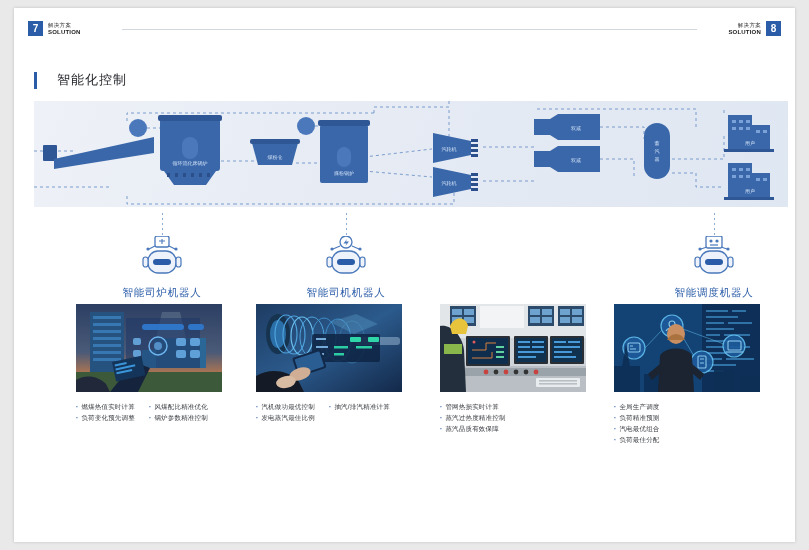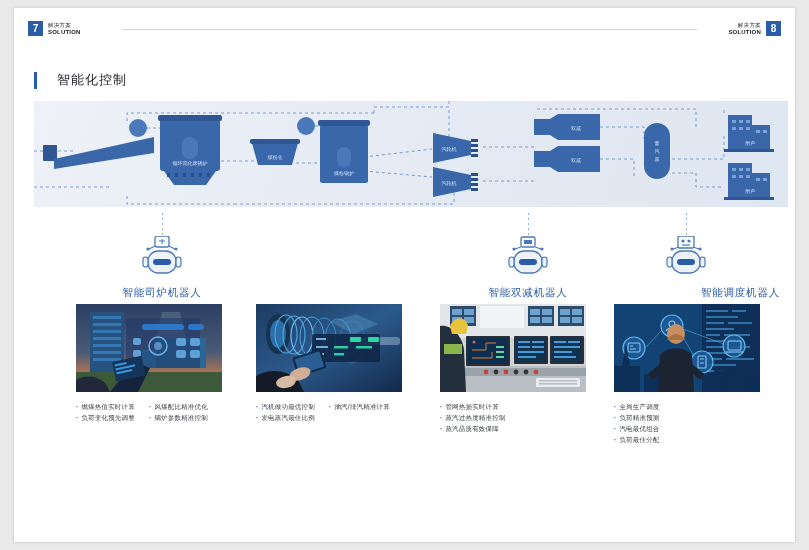--- a/index.html
+++ b/index.html
@@ -40,21 +40,21 @@
     overflow:hidden;
   }
   .diagram svg{display:block;}
 
   
   .robots{position:absolute;left:20px;top:205px;width:754px;height:90px;}
   .robot-col{position:absolute;top:0;width:188px;text-align:center;}
   .robot-col.c0{left:34px;}
   .robot-col.c1{left:218px;}
   .robot-col.c2{left:400px;}
-  .robot-col.c3{left:558px;text-align:right;}
+  .robot-col.c3{left:586px;}
   .drop{width:1px;height:22px;margin:0 auto;
     background:repeating-linear-gradient(to bottom,#8faed6 0 2px,transparent 2px 5px);}
   .robot-ico{margin:1px auto 0;width:54px;height:42px;}
   .robot-label{margin-top:8px;font-size:10.5px;color:#2a5ca8;letter-spacing:.8px;}
 
   
   .cards{position:absolute;left:20px;top:296px;width:754px;height:150px;}
   .card{position:absolute;top:0;width:146px;}
   .card.c0{left:42px;}
   .card.c1{left:222px;}
@@ -245,38 +245,38 @@
             <circle cx="41" cy="13" r="1.6" fill="#4a78bb"></circle>
           <rect x="13" y="15" width="28" height="22" rx="10" fill="#eef3fb" stroke="#4a78bb" stroke-width="1.3"></rect>
           <rect x="8" y="21" width="5" height="10" rx="2.5" fill="#eef3fb" stroke="#4a78bb" stroke-width="1.2"></rect>
           <rect x="41" y="21" width="5" height="10" rx="2.5" fill="#eef3fb" stroke="#4a78bb" stroke-width="1.2"></rect>
           <rect x="18" y="23" width="18" height="6" rx="3" fill="#2a5ca8"></rect>
         </svg>
       </div>
       <div class="robot-label">智能司炉机器人</div>
     </div>
 
-
-    <div class="robot-col c2">
+    <div class="robot-col c1">
       <div class="drop"></div>
       <div class="robot-ico">
         <svg width="54" height="42" viewBox="0 0 54 42" xmlns="http://www.w3.org/2000/svg">
-          <rect x="20" y="1" width="14" height="10" rx="1.5" fill="none" stroke="#4a78bb" stroke-width="1.3"></rect>
-          <rect x="23" y="4" width="8" height="4" fill="#4a78bb"></rect>
-          <path d="M14 13 L20 11 M40 13 L34 11" stroke="#4a78bb" stroke-width="1.1" fill="none"></path>
+          <circle cx="27" cy="6" r="6" fill="none" stroke="#4a78bb" stroke-width="1.3"></circle>
+          <path d="M28 3 L24.5 7.5 h3 L26.5 10 L30 5.6 h-3 Z" fill="#4a78bb"></path>
+          <path d="M14 13 L21 10 M40 13 L33 10" stroke="#4a78bb" stroke-width="1.1" fill="none"></path>
           <circle cx="13" cy="13" r="1.6" fill="#4a78bb"></circle>
             <circle cx="41" cy="13" r="1.6" fill="#4a78bb"></circle>
           <rect x="13" y="15" width="28" height="22" rx="10" fill="#eef3fb" stroke="#4a78bb" stroke-width="1.3"></rect>
           <rect x="8" y="21" width="5" height="10" rx="2.5" fill="#eef3fb" stroke="#4a78bb" stroke-width="1.2"></rect>
           <rect x="41" y="21" width="5" height="10" rx="2.5" fill="#eef3fb" stroke="#4a78bb" stroke-width="1.2"></rect>
           <rect x="18" y="23" width="18" height="6" rx="3" fill="#2a5ca8"></rect>
         </svg>
       </div>
-      <div class="robot-label">智能双减机器人</div>
-    </div>
+      <div class="robot-label">智能司机机器人</div>
+    </div>
+
 
     <div class="robot-col c3">
       <div class="drop"></div>
       <div class="robot-ico">
         <svg width="54" height="42" viewBox="0 0 54 42" xmlns="http://www.w3.org/2000/svg">
           <rect x="19" y="0" width="16" height="12" rx="1.5" fill="none" stroke="#4a78bb" stroke-width="1.3"></rect>
           <circle cx="24" cy="5" r="1.6" fill="#4a78bb"></circle>
             <circle cx="30" cy="5" r="1.6" fill="#4a78bb"></circle>
           <path d="M23 9 h8" stroke="#4a78bb" stroke-width="1.2"></path>
           <path d="M14 13 L20 11 M40 13 L34 11" stroke="#4a78bb" stroke-width="1.1" fill="none"></path>

